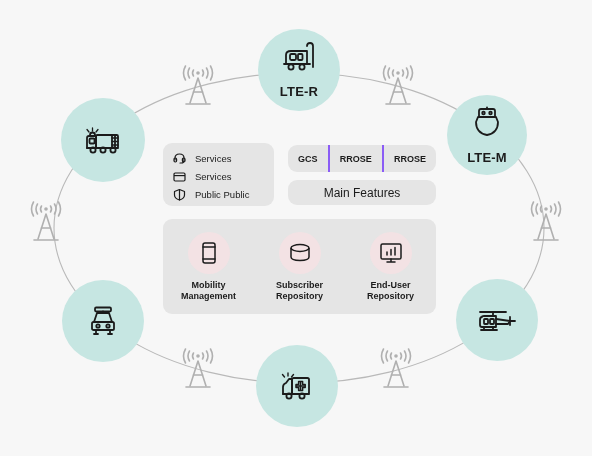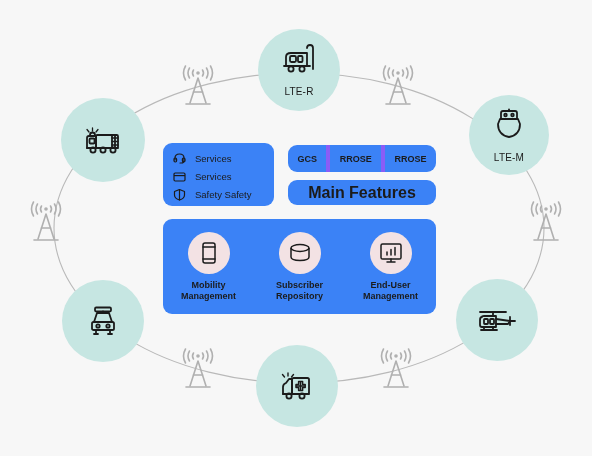--- a/index.html
+++ b/index.html
@@ -33,38 +33,38 @@
     flex-direction: column;
     align-items: center;
     justify-content: center;
     box-sizing: border-box;
   }
   .node .node-icon {
     display: block;
     line-height: 0;
   }
   .node .node-label {
-    font-size: 10px;
-    font-weight: normal;
+    font-size: 13px;
+    font-weight: bold;
     color: #1b1b1b;
     letter-spacing: .2px;
     margin-top: 11px;
     white-space: nowrap;
   }
 
   
   .tower {
     position: absolute;
     line-height: 0;
   }
 
   
   .panel {
     position: absolute;
-    background: #3b82f6;
+    background: #e5e5e5;
     border-radius: 9px;
     box-sizing: border-box;
   }
 
   
   #legend-panel {
     left: 163px; top: 143px;
     width: 111px; height: 63px;
     padding: 7px 0 0 9px;
   }
@@ -94,36 +94,36 @@
     align-items: stretch;
   }
   .feature-cell {
     flex: 1 1 auto;
     display: flex;
     align-items: center;
     justify-content: center;
     font-size: 9px;
     font-weight: bold;
     color: #1b1b1b;
-    border-right: 4px solid #8b5cf6;
+    border-right: 2px solid #8b5cf6;
     white-space: nowrap;
   }
   .feature-cell:last-child { border-right: none; }
 
   
   #main-features-panel {
     left: 288px; top: 180px;
     width: 148px; height: 25px;
     display: flex;
     align-items: center;
     justify-content: center;
   }
   #main-features-panel .mf-label {
-    font-size: 16px;
-    font-weight: bold;
+    font-size: 12px;
+    font-weight: normal;
     color: #1b1b1b;
   }
 
   
   #services-panel {
     left: 163px; top: 219px;
     width: 273px; height: 95px;
     display: flex;
     align-items: flex-start;
     justify-content: space-around;
@@ -173,21 +173,21 @@
           <rect x="21" y="13" width="4.5" height="6" rx="1"></rect>
           <path d="M7 23 L33 23"></path>
           <circle cx="14" cy="26" r="2.6"></circle>
           <circle cx="25" cy="26" r="2.6"></circle>
         </g>
       </svg>
     </span>
     <span class="node-label">LTE-R</span>
   </div>
 
-  <div class="node" style="left:469px; top:95px; width:80px; height:80px;">
+  <div class="node" style="left:447px; top:95px; width:80px; height:80px;">
     <span class="node-icon">
       <svg width="36" height="34" viewBox="0 0 36 34">
         <g fill="none" stroke="#1b1b1b" stroke-width="1.8" stroke-linecap="round" stroke-linejoin="round">
           <path d="M10 12 L10 6 Q10 4 12 4 L24 4 Q26 4 26 6 L26 12"></path>
           <circle cx="14.5" cy="8" r="1.3"></circle>
           <circle cx="21.5" cy="8" r="1.3"></circle>
           <path d="M18 2.5 L18 4"></path>
           <path d="M9 12 L27 12 L29 17 Q29 28 18 30 Q7 28 7 17 Z"></path>
         </g>
       </svg>
@@ -391,21 +391,21 @@
     </div>
     <div class="legend-row">
       <span class="legend-icon">
         <svg width="15" height="15" viewBox="0 0 15 15">
           <g fill="none" stroke="#1b1b1b" stroke-width="1.2" stroke-linejoin="round" stroke-linecap="round">
             <path d="M7.5 2.5 L12.5 4.5 L12.5 8 Q12.5 11.5 7.5 13 Q2.5 11.5 2.5 8 L2.5 4.5 Z"></path>
             <path d="M7.5 2.5 L7.5 13"></path>
           </g>
         </svg>
       </span>
-      <span class="legend-label">Safety Safety</span>
+      <span class="legend-label">Public Public</span>
     </div>
   </div>
 
   <div class="panel" id="features-panel">
     <div class="feature-cell">GCS</div>
     <div class="feature-cell">RROSE</div>
     <div class="feature-cell">RROSE</div>
   </div>
 
   <div class="panel" id="main-features-panel">
@@ -445,18 +445,18 @@
       <span class="service-bubble">
         <svg width="26" height="24" viewBox="0 0 26 24">
           <g fill="none" stroke="#1b1b1b" stroke-width="1.5" stroke-linejoin="round" stroke-linecap="round">
             <rect x="3" y="3" width="20" height="15" rx="1.6"></rect>
             <path d="M9 14 L9 11 M13 14 L13 8.5 M17 14 L17 6.5"></path>
             <path d="M13 18 L13 21 M9 21 L17 21"></path>
           </g>
         </svg>
       </span>
       <span class="service-label">End-User
-Management</span>
+Repository</span>
     </div>
 
   </div>
 
 </div>
 
 </body></html>

